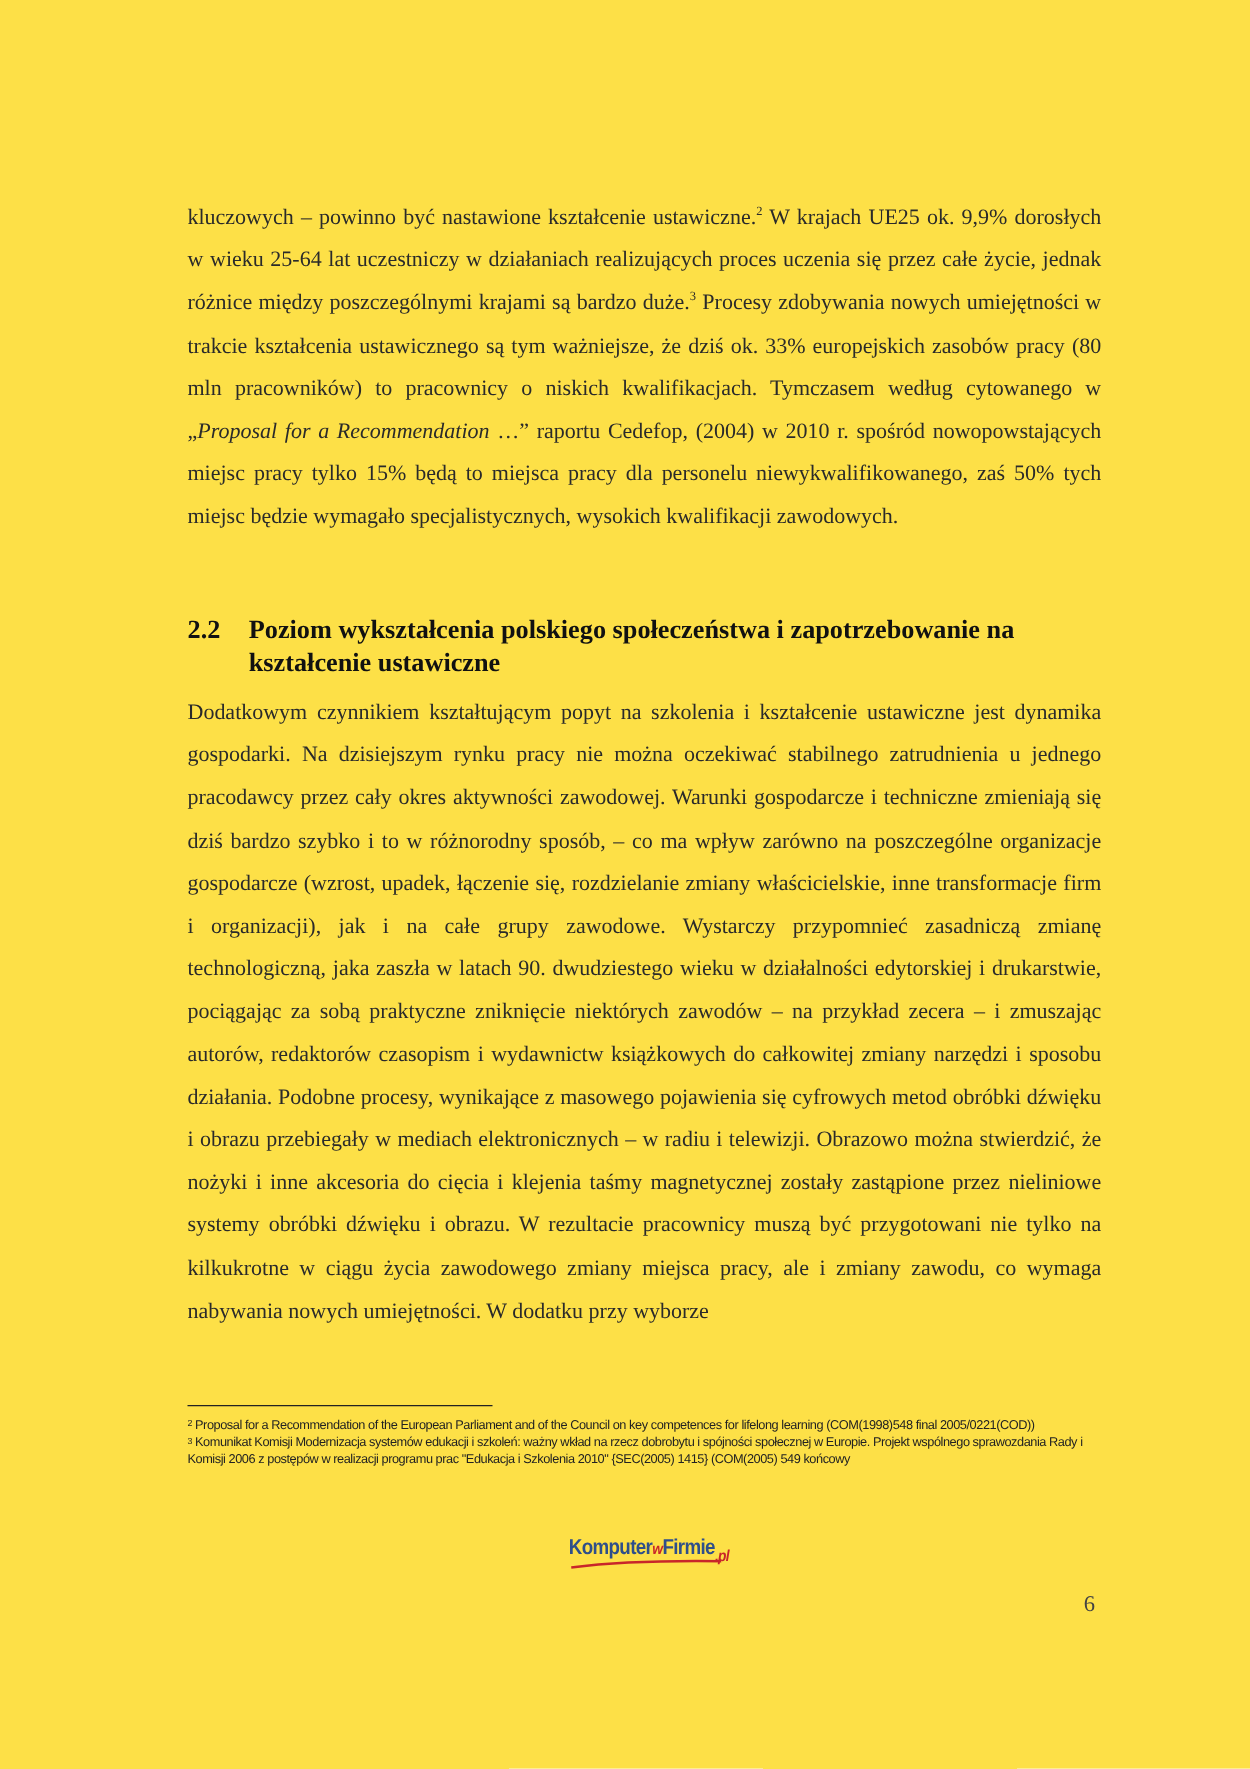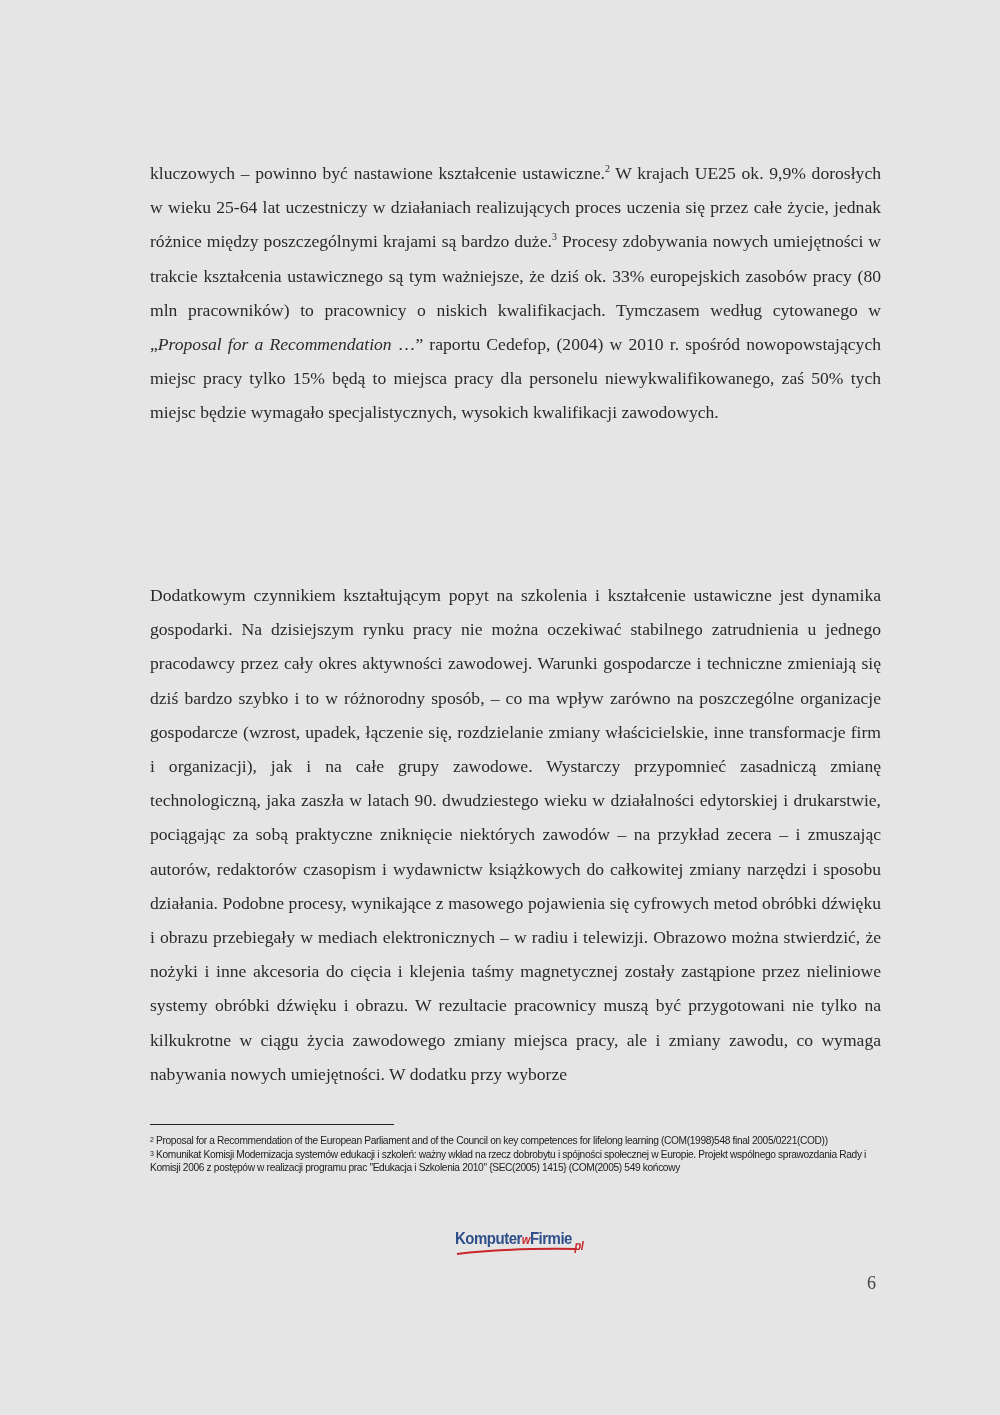--- a/index.html
+++ b/index.html
@@ -1,25 +1,25 @@
 <!DOCTYPE html>
 <html><head>
 <meta charset="utf-8">
 <style>
   html, body { margin: 0; padding: 0; background: #ffffff; }
   body { width: 1000px; height: 1415px; position: relative; overflow: hidden; }
-  .page { position: absolute; left: 0; top: 0; width: 1000px; height: 1415px; background: #e5e5e5; }
+  .page { position: absolute; left: 0; top: 0; width: 1000px; height: 1415px; background: #fde047; }
   .body-text {
     position: absolute; left: 150px; width: 731px;
     font-family: "Liberation Serif", "DejaVu Serif", serif;
     font-size: 17.6px; line-height: 34.2px; color: #2a2a2a;
     text-align: justify; margin: 0;
   }
   #para1 { top: 156px; }
-  #para2 { top: 578px; }
+  #para2 { top: 552px; }
   .body-text sup { font-size: 10px; line-height: 0; vertical-align: 7px; }
   .body-text i { font-style: italic; }
   .heading {
     position: absolute; left: 150px; top: 490px; width: 740px;
     font-family: "Liberation Serif", "DejaVu Serif", serif;
     font-size: 21px; line-height: 27px; color: #111; margin: 0; font-weight: bold;
   }
   .heading .num { position: absolute; left: 0; top: 0; }
   .heading .title { display: block; margin-left: 49px; }
   .fn-rule { position: absolute; left: 150px; top: 1124px; width: 244px; height: 0; border-top: 1.5px solid #222; }
@@ -46,20 +46,24 @@
     font-family: "Liberation Serif", "DejaVu Serif", serif; font-size: 18px; color: #444;
   }
 </style>
 </head>
 <body>
 
 <div class="page">
 
   <p class="body-text" id="para1"><span>kluczowych – powinno być nastawione kształcenie ustawiczne.</span><sup>2</sup><span> W krajach UE25 ok. 9,9% dorosłych w wieku 25-64 lat uczestniczy w działaniach realizujących proces uczenia się przez całe życie, jednak różnice między poszczególnymi krajami są bardzo duże.</span><sup>3</sup><span> Procesy zdobywania nowych umiejętności w trakcie kształcenia ustawicznego są tym ważniejsze, że dziś ok. 33% europejskich zasobów pracy (80 mln pracowników) to pracownicy o niskich kwalifikacjach. Tymczasem według cytowanego w „</span><i>Proposal for a Recommendation</i><span> …” raportu Cedefop, (2004) w 2010 r. spośród nowopowstających miejsc pracy tylko 15% będą to miejsca pracy dla personelu niewykwalifikowanego, zaś 50% tych miejsc będzie wymagało specjalistycznych, wysokich kwalifikacji zawodowych.</span></p>
 
+  <h2 class="heading">
+    <span class="num">2.2</span>
+    <span class="title">Poziom wykształcenia polskiego społeczeństwa i zapotrzebowanie na kształcenie ustawiczne</span>
+  </h2>
 
   <p class="body-text" id="para2">Dodatkowym czynnikiem kształtującym popyt na szkolenia i kształcenie ustawiczne jest dynamika gospodarki. Na dzisiejszym rynku pracy nie można oczekiwać stabilnego zatrudnienia u jednego pracodawcy przez cały okres aktywności zawodowej. Warunki gospodarcze i techniczne zmieniają się dziś bardzo szybko i to w różnorodny sposób, – co ma wpływ zarówno na poszczególne organizacje gospodarcze (wzrost, upadek, łączenie się, rozdzielanie zmiany właścicielskie, inne transformacje firm i organizacji), jak i na całe grupy zawodowe. Wystarczy przypomnieć zasadniczą zmianę technologiczną, jaka zaszła w latach 90. dwudziestego wieku w działalności edytorskiej i drukarstwie, pociągając za sobą praktyczne zniknięcie niektórych zawodów – na przykład zecera – i zmuszając autorów, redaktorów czasopism i wydawnictw książkowych do całkowitej zmiany narzędzi i sposobu działania. Podobne procesy, wynikające z masowego pojawienia się cyfrowych metod obróbki dźwięku i obrazu przebiegały w mediach elektronicznych – w radiu i telewizji. Obrazowo można stwierdzić, że nożyki i inne akcesoria do cięcia i klejenia taśmy magnetycznej zostały zastąpione przez nieliniowe systemy obróbki dźwięku i obrazu. W rezultacie pracownicy muszą być przygotowani nie tylko na kilkukrotne w ciągu życia zawodowego zmiany miejsca pracy, ale i zmiany zawodu, co wymaga nabywania nowych umiejętności. W dodatku przy wyborze</p>
 
   <div class="fn-rule"></div>
 
   <div class="footnotes">
     <p><sup>2</sup><span> Proposal for a Recommendation of the European Parliament and of the Council on key competences for lifelong learning (COM(1998)548 final 2005/0221(COD))</span></p>
     <p><sup>3</sup><span> Komunikat Komisji Modernizacja systemów edukacji i szkoleń: ważny wkład na rzecz dobrobytu i spójności społecznej w Europie. Projekt wspólnego sprawozdania Rady i Komisji 2006 z postępów w realizacji programu prac "Edukacja i Szkolenia 2010" {SEC(2005) 1415} (COM(2005) 549 końcowy</span></p>
   </div>
 

